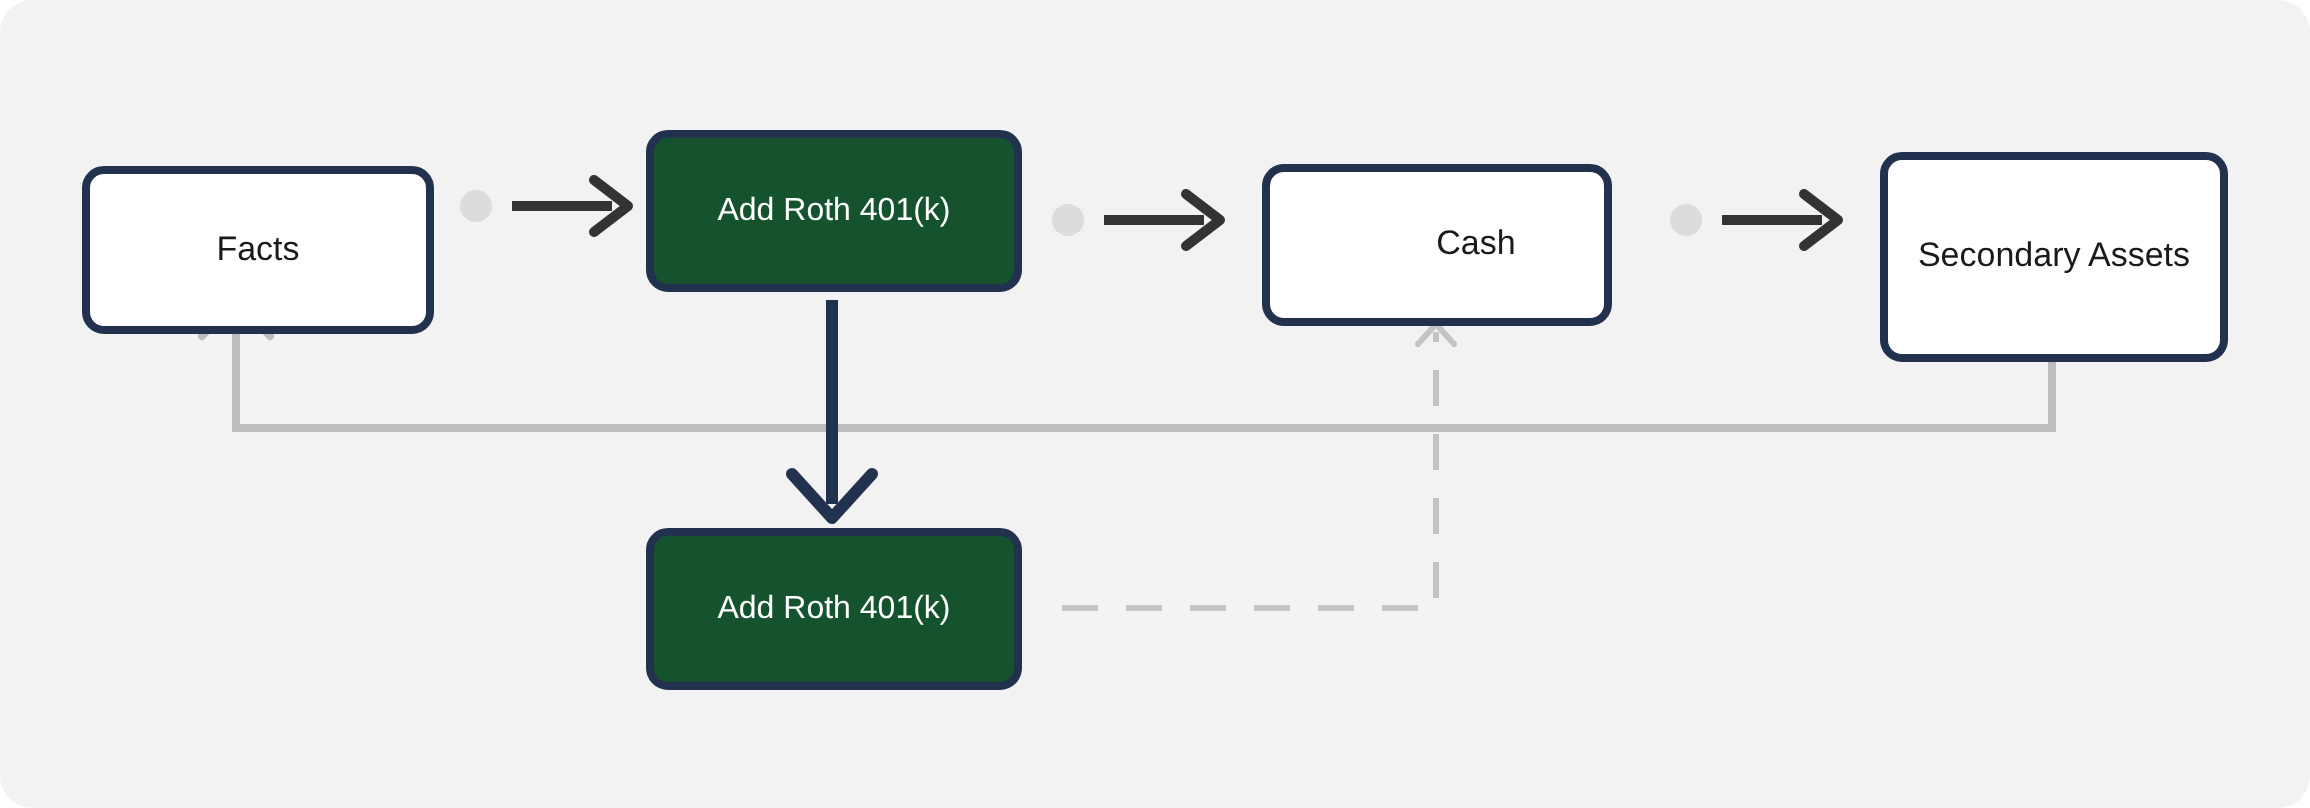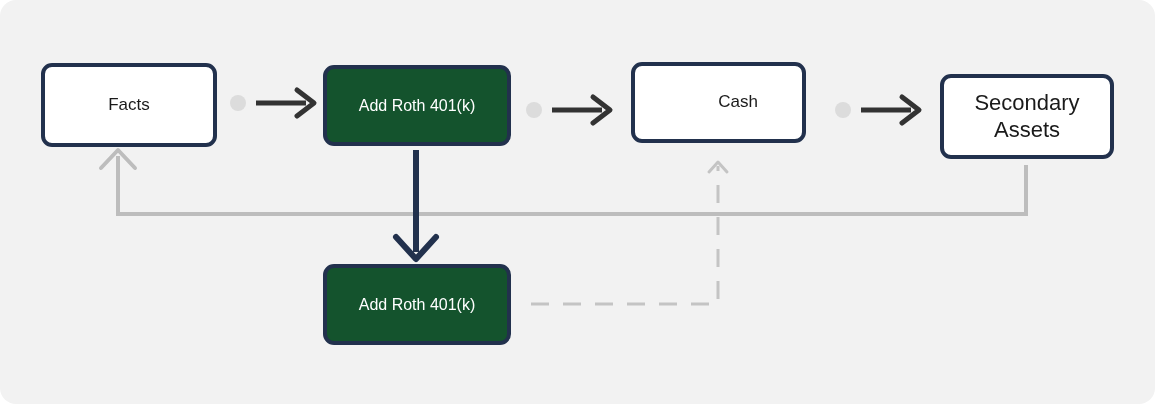--- a/index.html
+++ b/index.html
@@ -37,20 +37,21 @@
     align-items: center;
     justify-content: center;
     text-align: center;
     line-height: 1.22;
     border-radius: 11px;
   }
   .node-outline {
     background: #ffffff;
     border: 4px solid #22314d;
     color: #1a1a1a;
+    margin-top: 20px;
   }
   .node-filled {
     background: #14532d;
     border: 4px solid #22314d;
     color: #ffffff;
   }
   .node-label {
     display: block;
     padding: 0 10px;
   }
@@ -101,21 +102,21 @@
   </div>
 
   <div class="node node-filled" style="left:323px; top:65px; width:188px; height:81px; font-size:16px;">
     <span class="node-label">Add Roth 401(k)</span>
   </div>
 
   <div class="node node-outline" style="left:631px; top:62px; width:175px; height:81px; font-size:17px;padding-left:39px;">
     <span class="node-label">Cash</span>
   </div>
 
-  <div class="node node-outline" style="left:940px; top:74px; width:174px; height:85px; font-size:22px;">
+  <div class="node node-outline" style="left:940px; top:56px; width:174px; height:105px; font-size:17px;">
     <span class="node-label">Secondary Assets</span>
   </div>
 
   <div class="node node-filled" style="left:323px; top:264px; width:188px; height:81px; font-size:16px;">
     <span class="node-label">Add Roth 401(k)</span>
   </div>
 
 </div>
 
 </body></html>

